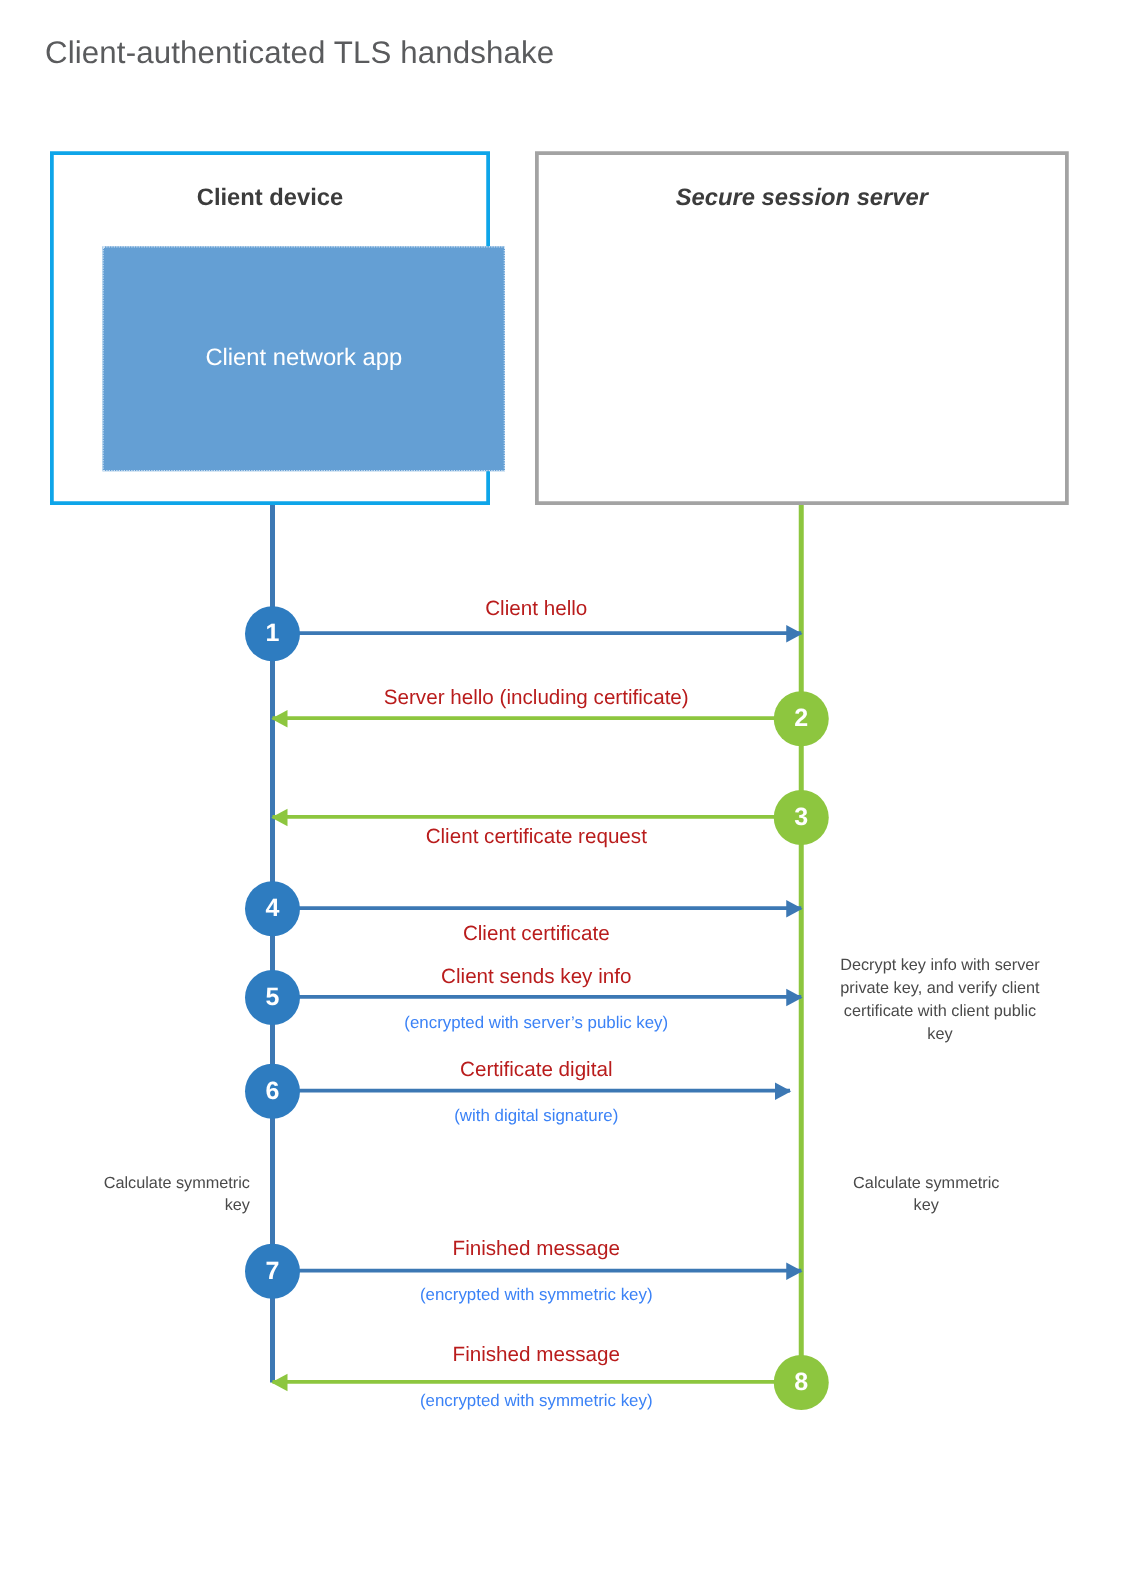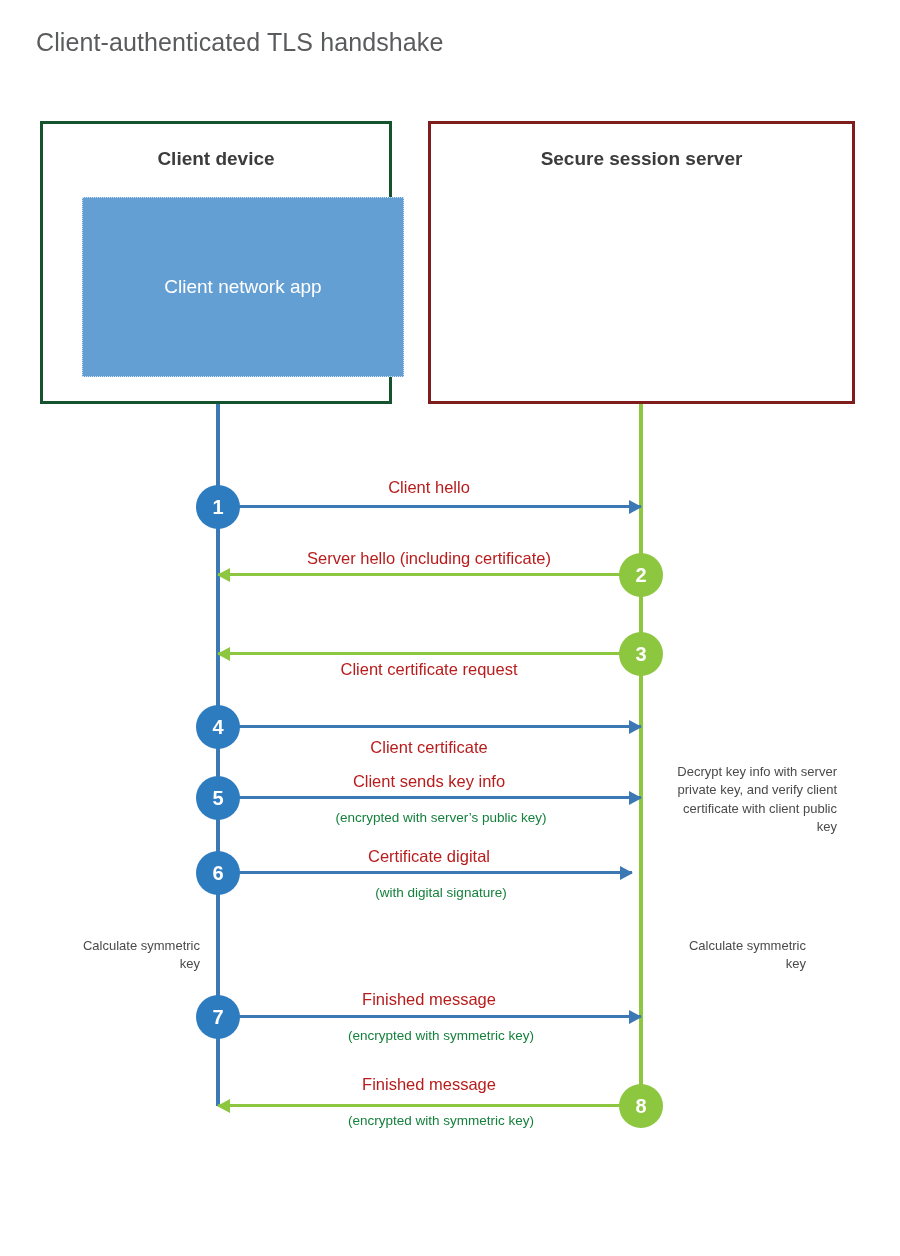--- a/index.html
+++ b/index.html
@@ -34,28 +34,29 @@
   
   .actor-box {
     position: absolute;
     background: #ffffff;
   }
   .actor-box.client {
     left: 40px;
     top: 121px;
     width: 352px;
     height: 283px;
-    border: 3px solid #14532d;
+    border: 3px solid #0ea5e9;
   }
   .actor-box.server {
     left: 428px;
     top: 121px;
     width: 427px;
     height: 283px;
-    border: 3px solid #7f1d1d;
+    border: 3px solid #a3a3a3;
+    font-style: italic;
   }
   .actor-title {
     text-align: center;
     font-size: 19px;
     font-weight: bold;
     color: #3c3c3c;
     margin-top: 24px;
   }
 
   
@@ -164,36 +165,35 @@
     position: absolute;
     font-size: 16.5px;
     color: #b91c1c;
     text-align: center;
     white-space: nowrap;
     transform: translateX(-50%);
   }
   .msg-sublabel {
     position: absolute;
     font-size: 13.5px;
-    color: #15803d;
+    color: #3b82f6;
     text-align: center;
     white-space: nowrap;
     transform: translateX(-50%);
-    margin-left: 12px;
   }
 
   
   .side-note {
     position: absolute;
     font-size: 13px;
     color: #4a4a4a;
     line-height: 1.42;
   }
   .side-note.right-align { text-align: right; }
-  .side-note.left-align { text-align: right; }
+  .side-note.left-align { text-align: center; }
 </style>
 </head>
 <body>
 
 <div id="page">
 
   <div class="diagram-title">Client-authenticated TLS handshake</div>
 
   <div class="actor-box client">
     <div class="actor-title">Client device</div>

